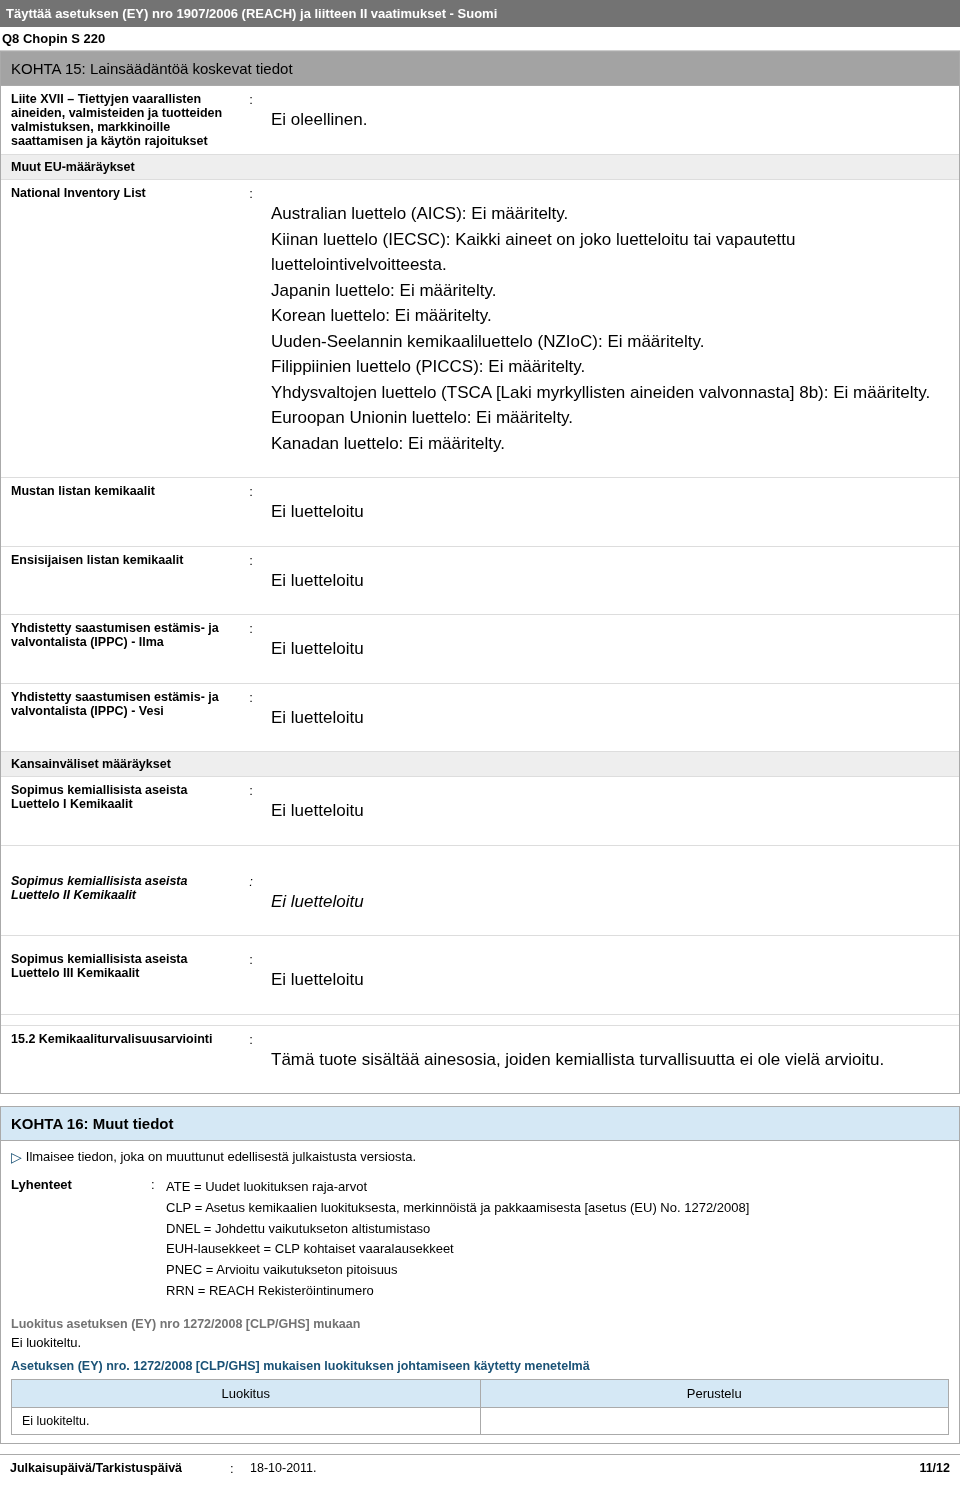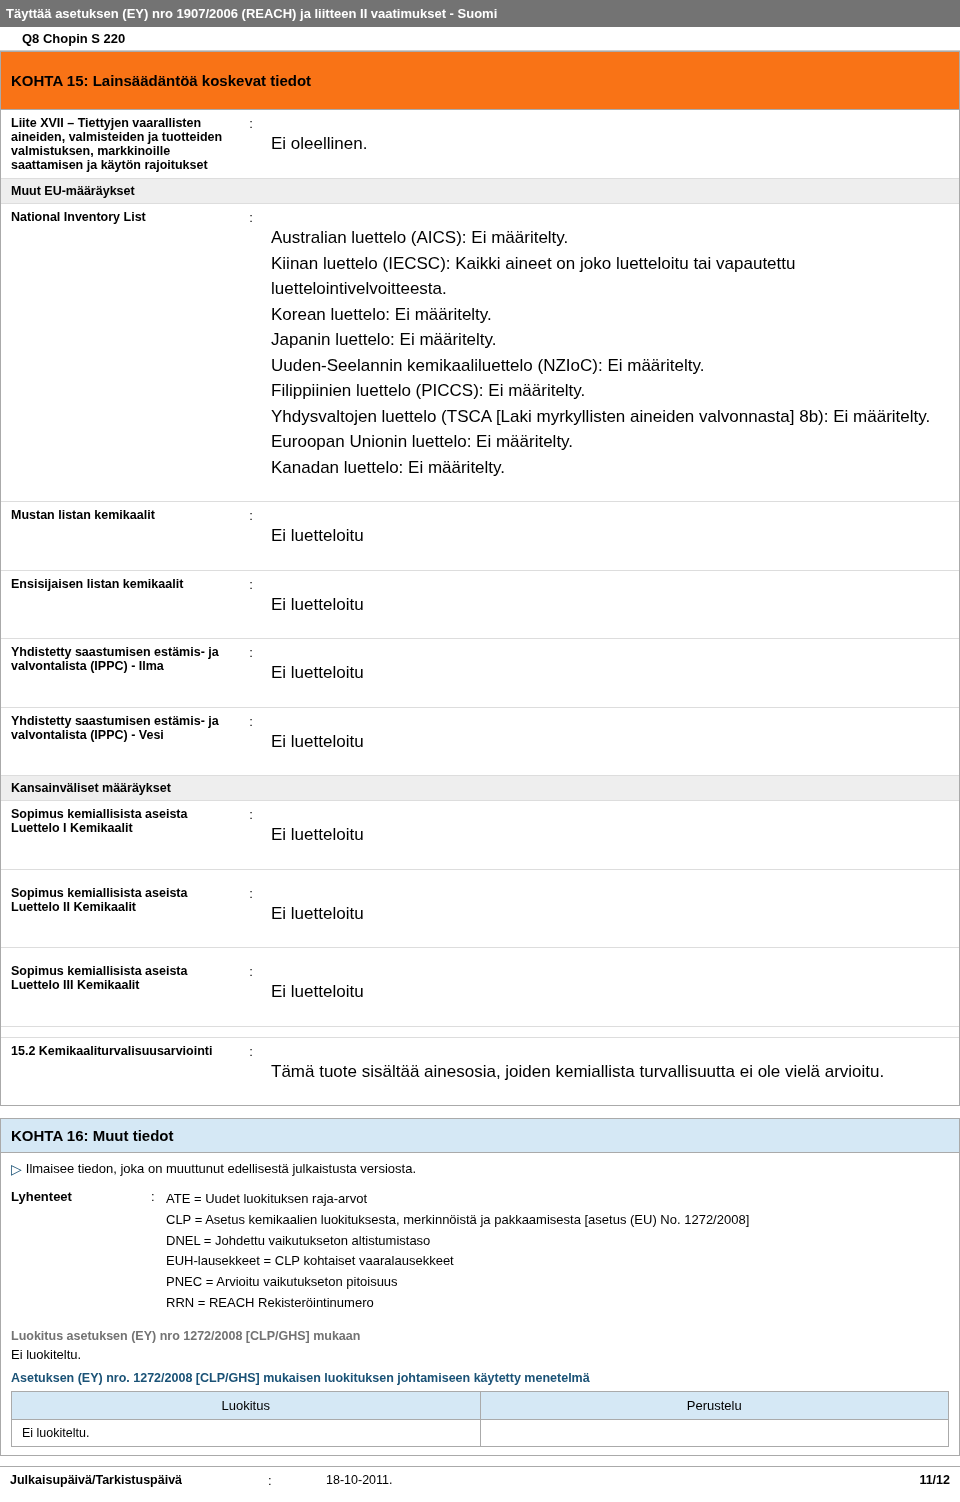--- a/index.html
+++ b/index.html
@@ -13,32 +13,32 @@
 
     .page-header {
       background: #737373;
       color: #fff;
       padding: 6px 6px;
       font-size: 13px;
       font-weight: bold;
     }
 
     .product-name {
-      padding: 4px 22px;
+      padding: 4px 2px;
       font-size: 13px;
       font-weight: bold;
       border-bottom: 1px solid #ccc;
     }
 
     .section-header {
-      background: #f97316;
-      border: 1px solid #aaa;
-      padding: 20px 10px;
+      background: #a3a3a3;
+      border: 1px solid #aaa;
+      padding: 8px 10px;
       font-size: 15px;
-      font-weight: bold;
+      font-weight: normal;
       margin: 0;
     }
 
     .section-block {
       border: 1px solid #aaa;
       border-top: none;
       margin-bottom: 0;
     }
 
     .row {
@@ -201,22 +201,22 @@
   </div>
 
   <div class="row">
     <div class="label-col">
       <span>National Inventory List</span>
     </div>
     <div class="colon-col">:</div>
     <div class="value-col">
       <p><span>Australian luettelo (AICS): Ei määritelty.</span></p>
       <p><span>Kiinan luettelo (IECSC): Kaikki aineet on joko luetteloitu tai vapautettu luettelointivelvoitteesta.</span></p>
+      <p><span>Japanin luettelo: Ei määritelty.</span></p>
       <p><span>Korean luettelo: Ei määritelty.</span></p>
-      <p><span>Japanin luettelo: Ei määritelty.</span></p>
       <p><span>Uuden-Seelannin kemikaaliluettelo (NZIoC): Ei määritelty.</span></p>
       <p><span>Filippiinien luettelo (PICCS): Ei määritelty.</span></p>
       <p><span>Yhdysvaltojen luettelo (TSCA [Laki myrkyllisten aineiden valvonnasta] 8b): Ei määritelty.</span></p>
       <p><span>Euroopan Unionin luettelo: Ei määritelty.</span></p>
       <p><span>Kanadan luettelo: Ei määritelty.</span></p>
     </div>
   </div>
 
   <div class="row">
     <div class="label-col">
@@ -265,21 +265,21 @@
   <div class="row">
     <div class="label-col indent-label">
       <span>Sopimus kemiallisista aseista Luettelo I Kemikaalit</span>
     </div>
     <div class="colon-col">:</div>
     <div class="value-col">
       <span>Ei luetteloitu</span>
     </div>
   </div>
 
-  <div class="row" style="margin-top:10px;">
+  <div class="row" style="margin-top:22px;font-style:italic;">
     <div class="label-col">
       <span>Sopimus kemiallisista aseista Luettelo II Kemikaalit</span>
     </div>
     <div class="colon-col">:</div>
     <div class="value-col">
       <span>Ei luetteloitu</span>
     </div>
   </div>
 
   <div class="row" style="margin-top:10px;">
@@ -358,21 +358,21 @@
         <td>
           <span>Ei luokiteltu.</span>
         </td>
         <td></td>
       </tr>
     </tbody>
   </table>
 
 </div>
 
-<div style="display:flex; align-items:center; padding: 6px 10px; margin-top:10px; border-top:1px solid #aaa;gap:38px;">
+<div style="display:flex; align-items:center; padding: 6px 10px; margin-top:10px; border-top:1px solid #aaa;">
   <div class="footer-label">
     <span>Julkaisupäivä/Tarkistuspäivä</span>
   </div>
   <div class="footer-colon">:</div>
   <div class="footer-value">
     <span>18-10-2011.</span>
   </div>
   <div class="footer-page" style="font-weight:bold;">
     <span>11/12</span>
   </div>

